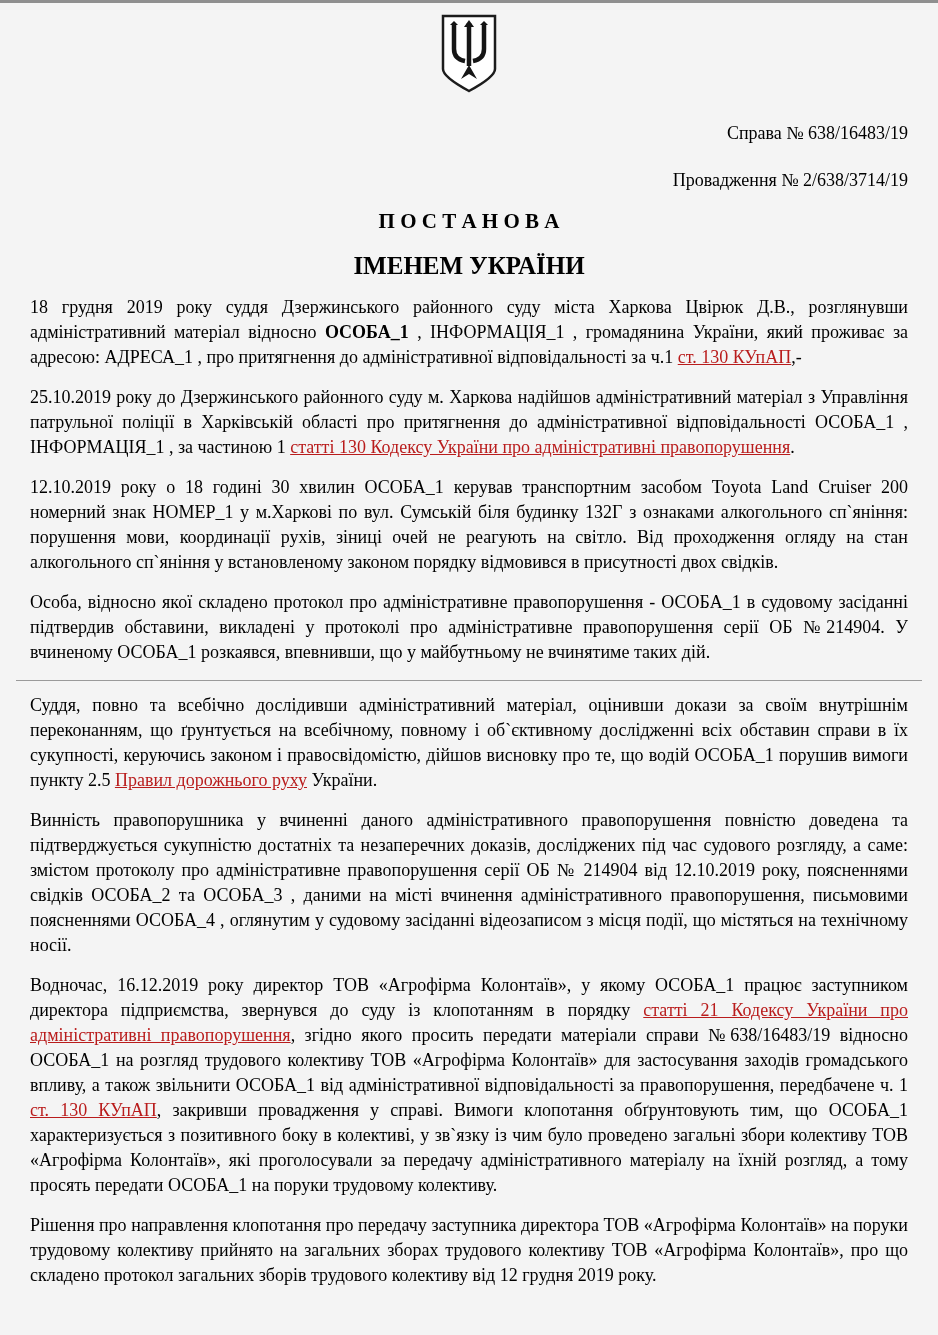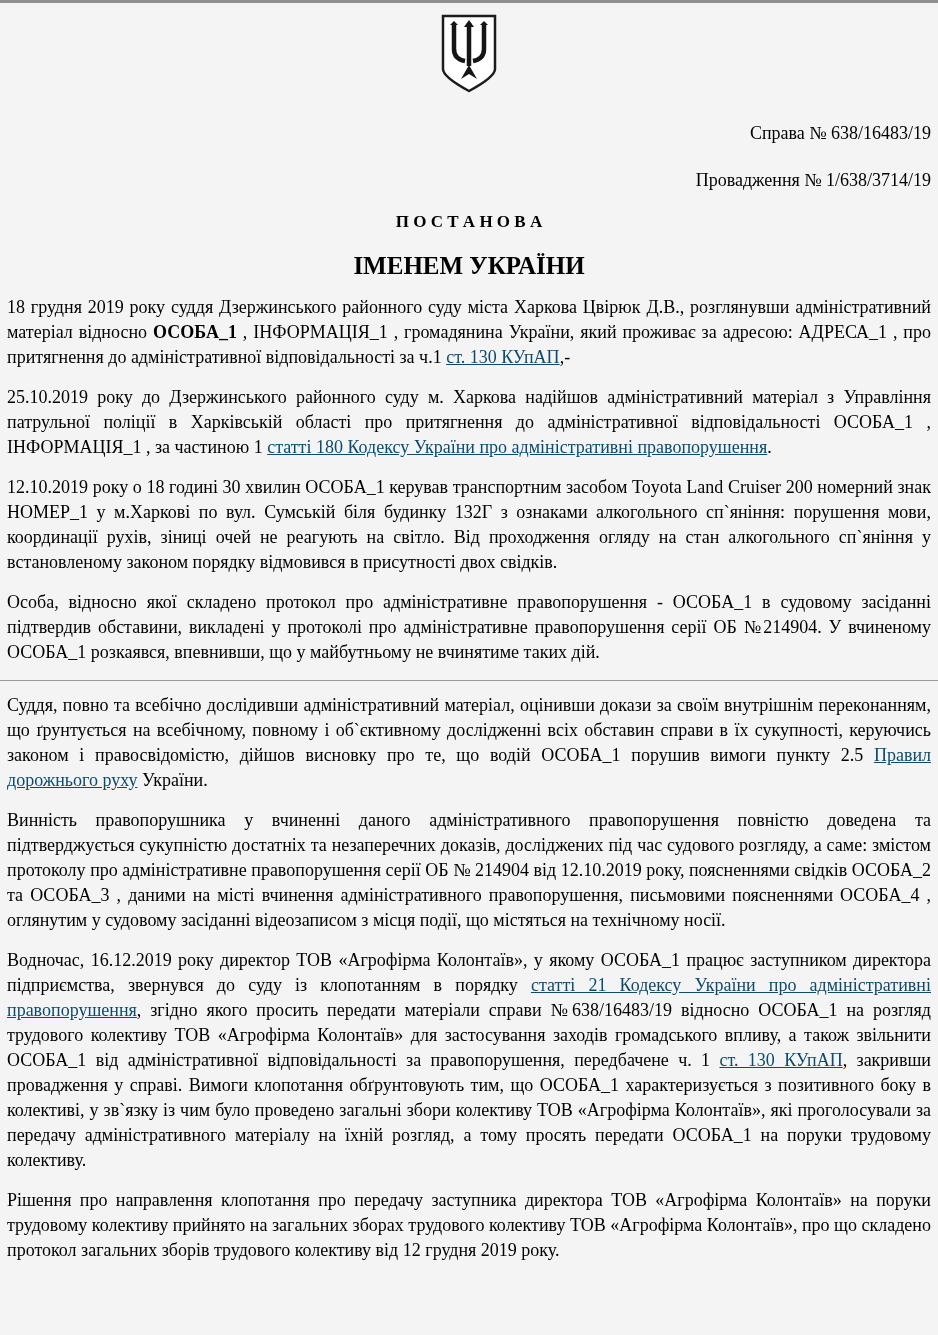--- a/index.html
+++ b/index.html
@@ -14,53 +14,53 @@
     font-family: "Liberation Serif", "DejaVu Serif", serif;
     font-size: 18px;
     line-height: 25px;
     color: #000000;
   }
   .page {
     width: 938px;
     height: 1335px;
     box-sizing: border-box;
     border-top: 3px solid #8f8f8f;
-    padding: 0 7px;
+    padding: 0 30px;
   }
   .coat-wrap {
     text-align: center;
     padding-top: 11px;
     height: 80px;
   }
   p { margin: 0; }
   .hdr-right {
     text-align: right;
   }
   .hdr-center {
     text-align: center;
     font-weight: bold;
   }
   .m-case        { margin-top: 27px; }
   .m-proceedings { margin-top: 22px; }
-  .m-title       { margin-top: 16px; font-size: 17px; }
+  .m-title       { margin-top: 16px; font-size: 21px; }
   .m-subtitle    { margin-top: 19px; font-size: 25px; }
   #paras { margin-top: 17px; }
   .para {
     text-align: justify;
     margin: 0 0 15px 0;
   }
   .para.center {
     text-align: center;
     font-weight: bold;
   }
   .bi {
     font-weight: bold;
   }
   .doc-link {
-    color: #0c4a6e;
+    color: #b91c1c;
     cursor: pointer;
   }
   .divider {
     border-top: 1px solid #9a9a9a;
     margin: 13px -14px 12px -14px;
     height: 0;
   }
   .shield-svg { display: inline-block; }
 </style>
 </head>
@@ -78,29 +78,29 @@
       </g>
       <path d="M30 6 l5 7 h-10 z" fill="#151515"></path>
       <path d="M15 7 l-4 4 h8 z" fill="#151515"></path>
       <path d="M45 7 l4 4 h-8 z" fill="#151515"></path>
       <path d="M30 51 l-8 14 8 -5 8 5 z" fill="#151515"></path>
     </svg>
   </div>
 
   <p class="hdr-right m-case">Справа № 638/16483/19</p>
 
-  <p class="hdr-right m-proceedings">Провадження № 1/638/3714/19</p>
+  <p class="hdr-right m-proceedings">Провадження № 2/638/3714/19</p>
 
   <p class="hdr-center m-title">П О С Т А Н О В А</p>
 
   <p class="hdr-center m-subtitle">ІМЕНЕМ УКРАЇНИ</p>
 
   <div id="paras">
       <p class="para "><span>18 грудня 2019 року суддя Дзержинського районного суду міста Харкова Цвірюк Д.В., розглянувши адміністративний матеріал відносно </span><span class="bi">ОСОБА_1</span><span> , ІНФОРМАЦІЯ_1 , громадянина України, який проживає за адресою: АДРЕСА_1 , про притягнення до адміністративної відповідальності за ч.1 </span><a href="#" class="doc-link">ст. 130 КУпАП</a><span>,-</span></p>
-      <p class="para "><span>25.10.2019 року до Дзержинського районного суду м. Харкова надійшов адміністративний матеріал з Управління патрульної поліції в Харківській області про притягнення до адміністративної відповідальності ОСОБА_1 , ІНФОРМАЦІЯ_1 , за частиною 1 </span><a href="#" class="doc-link">статті 180 Кодексу України про адміністративні правопорушення</a><span>.</span></p>
+      <p class="para "><span>25.10.2019 року до Дзержинського районного суду м. Харкова надійшов адміністративний матеріал з Управління патрульної поліції в Харківській області про притягнення до адміністративної відповідальності ОСОБА_1 , ІНФОРМАЦІЯ_1 , за частиною 1 </span><a href="#" class="doc-link">статті 130 Кодексу України про адміністративні правопорушення</a><span>.</span></p>
       <p class="para "><span>12.10.2019 року о 18 годині 30 хвилин ОСОБА_1 керував транспортним засобом Toyota Land Cruiser 200 номерний знак НОМЕР_1 у м.Харкові по вул. Сумській біля будинку 132Г з ознаками алкогольного сп`яніння: порушення мови, координації рухів, зіниці очей не реагують на світло. Від проходження огляду на стан алкогольного сп`яніння у встановленому законом порядку відмовився в присутності двох свідків.</span></p>
       <p class="para "><span>Особа, відносно якої складено протокол про адміністративне правопорушення - ОСОБА_1 в судовому засіданні підтвердив обставини, викладені у протоколі про адміністративне правопорушення серії ОБ №214904. У вчиненому ОСОБА_1 розкаявся, впевнивши, що у майбутньому не вчинятиме таких дій.</span></p>
       <div class="divider"></div>
       <p class="para "><span>Суддя, повно та всебічно дослідивши адміністративний матеріал, оцінивши докази за своїм внутрішнім переконанням, що ґрунтується на всебічному, повному і об`єктивному дослідженні всіх обставин справи в їх сукупності, керуючись законом і правосвідомістю, дійшов висновку про те, що водій ОСОБА_1 порушив вимоги пункту 2.5 </span><a href="#" class="doc-link">Правил дорожнього руху</a><span> України.</span></p>
       <p class="para "><span>Винність правопорушника у вчиненні даного адміністративного правопорушення повністю доведена та підтверджується сукупністю достатніх та незаперечних доказів, досліджених під час судового розгляду, а саме: змістом протоколу про адміністративне правопорушення серії ОБ № 214904 від 12.10.2019 року, поясненнями свідків ОСОБА_2 та ОСОБА_3 , даними на місті вчинення адміністративного правопорушення, письмовими поясненнями ОСОБА_4 , оглянутим у судовому засіданні відеозаписом з місця події, що містяться на технічному носії.</span></p>
       <p class="para "><span>Водночас, 16.12.2019 року директор ТОВ «Агрофірма Колонтаїв», у якому ОСОБА_1 працює заступником директора підприємства, звернувся до суду із клопотанням в порядку </span><a href="#" class="doc-link">статті 21 Кодексу України про адміністративні правопорушення</a><span>, згідно якого просить передати матеріали справи №638/16483/19 відносно ОСОБА_1 на розгляд трудового колективу ТОВ «Агрофірма Колонтаїв» для застосування заходів громадського впливу, а також звільнити ОСОБА_1 від адміністративної відповідальності за правопорушення, передбачене ч. 1 </span><a href="#" class="doc-link">ст. 130 КУпАП</a><span>, закривши провадження у справі. Вимоги клопотання обґрунтовують тим, що ОСОБА_1 характеризується з позитивного боку в колективі, у зв`язку із чим було проведено загальні збори колективу ТОВ «Агрофірма Колонтаїв», які проголосували за передачу адміністративного матеріалу на їхній розгляд, а тому просять передати ОСОБА_1 на поруки трудовому колективу.</span></p>
       <p class="para "><span>Рішення про направлення клопотання про передачу заступника директора ТОВ «Агрофірма Колонтаїв» на поруки трудовому колективу прийнято на загальних зборах трудового колективу ТОВ «Агрофірма Колонтаїв», про що складено протокол загальних зборів трудового колективу від 12 грудня 2019 року.</span></p>
     </div>
 
 </div>

